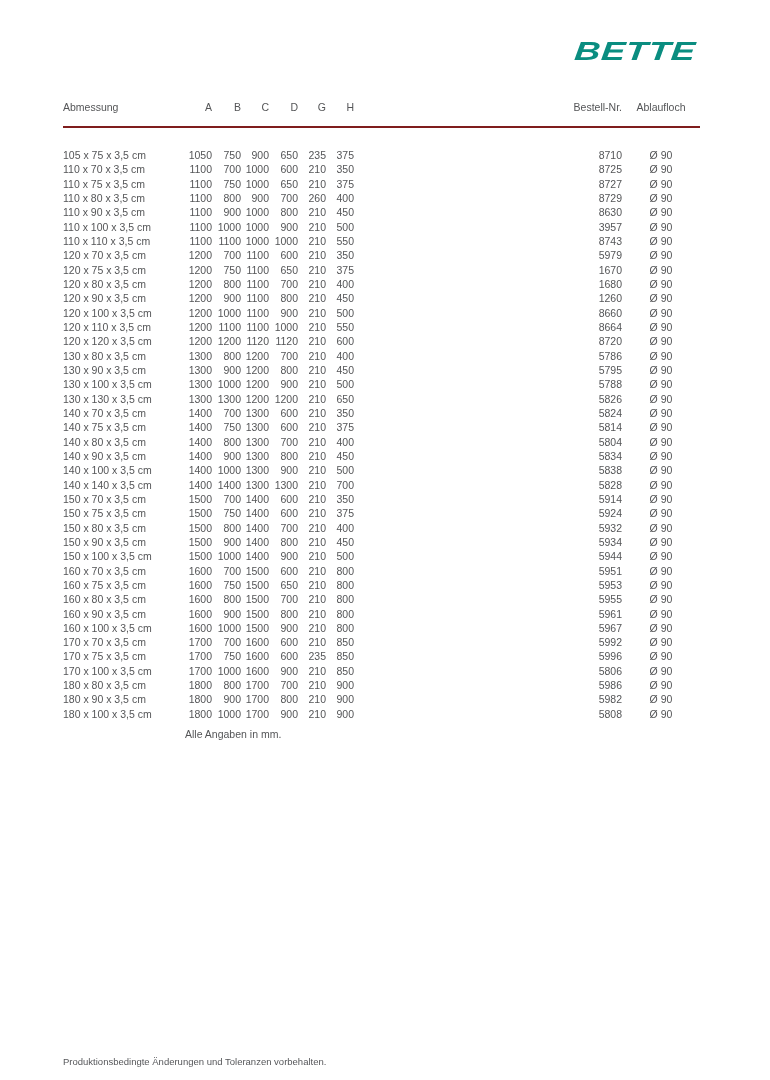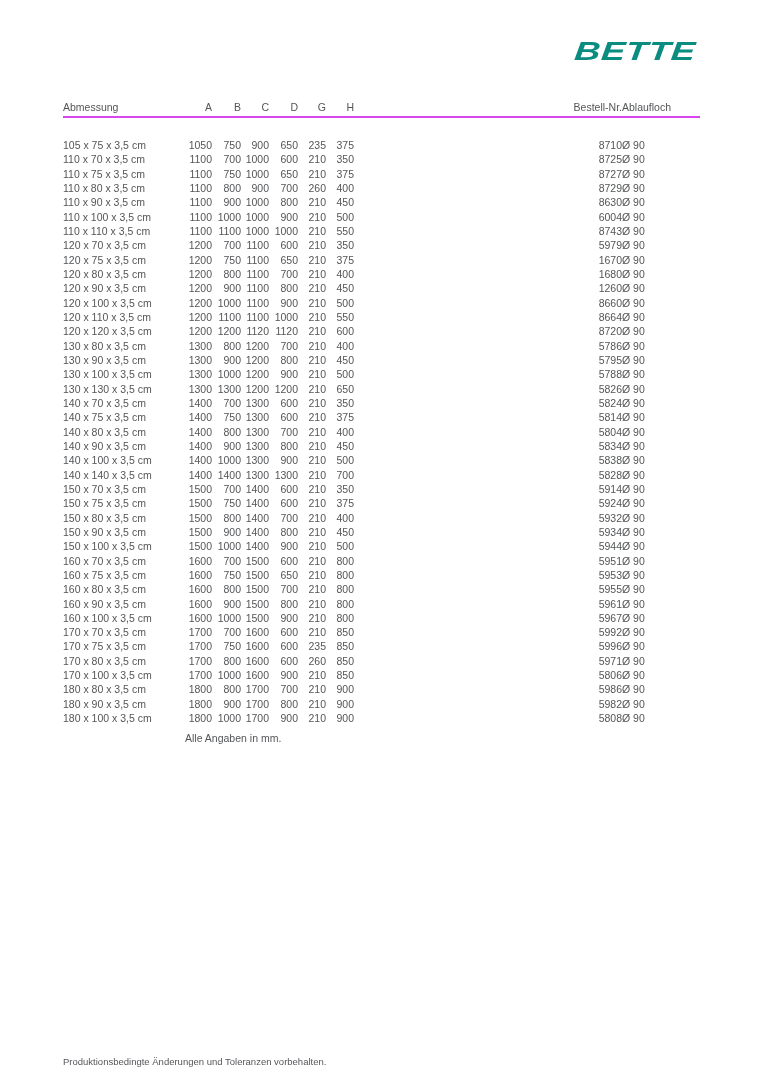--- a/index.html
+++ b/index.html
@@ -37,34 +37,34 @@
   }
   table.spec th, table.spec td {
     padding: 0;
     font-weight: normal;
     white-space: nowrap;
     overflow: visible;
   }
   table.spec thead th {
     height: 16px;
     vertical-align: bottom;
-    padding-bottom: 3px;
-    border-bottom: 2px solid #d946ef;
+    padding-bottom: 13px;
+    border-bottom: 2px solid #7f1d1d;
   }
   table.spec tbody td {
     height: 14.33px;
     line-height: 14.33px;
     vertical-align: middle;
   }
   tbody tr:first-child td { padding-top: 20px; }
   .col-abm   { text-align: left; }
   .num       { text-align: right; }
   .col-spacer{ }
   .col-bestell { text-align: right; }
-  .col-ablauf  { text-align: left; }
+  .col-ablauf  { text-align: center; }
   .unit-note {
     margin-top: 7px;
     margin-left: 122px;
     font-size: 10.5px;
     line-height: 13px;
     color: #545557;
   }
   .footer-note {
     position: absolute;
     left: 63px; top: 1056px;
@@ -168,21 +168,21 @@
         </tr>
         <tr>
           <td class="col-abm">110 x 100 x 3,5 cm</td>
           <td class="num">1100</td>
           <td class="num">1000</td>
           <td class="num">1000</td>
           <td class="num">900</td>
           <td class="num">210</td>
           <td class="num">500</td>
           <td class="col-spacer"></td>
-          <td class="col-bestell">6004</td>
+          <td class="col-bestell">3957</td>
           <td class="col-ablauf">Ø 90</td>
         </tr>
         <tr>
           <td class="col-abm">110 x 110 x 3,5 cm</td>
           <td class="num">1100</td>
           <td class="num">1100</td>
           <td class="num">1000</td>
           <td class="num">1000</td>
           <td class="num">210</td>
           <td class="num">550</td>
@@ -529,32 +529,20 @@
         <tr>
           <td class="col-abm">170 x 75 x 3,5 cm</td>
           <td class="num">1700</td>
           <td class="num">750</td>
           <td class="num">1600</td>
           <td class="num">600</td>
           <td class="num">235</td>
           <td class="num">850</td>
           <td class="col-spacer"></td>
           <td class="col-bestell">5996</td>
-          <td class="col-ablauf">Ø 90</td>
-        </tr>
-        <tr>
-          <td class="col-abm">170 x 80 x 3,5 cm</td>
-          <td class="num">1700</td>
-          <td class="num">800</td>
-          <td class="num">1600</td>
-          <td class="num">600</td>
-          <td class="num">260</td>
-          <td class="num">850</td>
-          <td class="col-spacer"></td>
-          <td class="col-bestell">5971</td>
           <td class="col-ablauf">Ø 90</td>
         </tr>
         <tr>
           <td class="col-abm">170 x 100 x 3,5 cm</td>
           <td class="num">1700</td>
           <td class="num">1000</td>
           <td class="num">1600</td>
           <td class="num">900</td>
           <td class="num">210</td>
           <td class="num">850</td>

